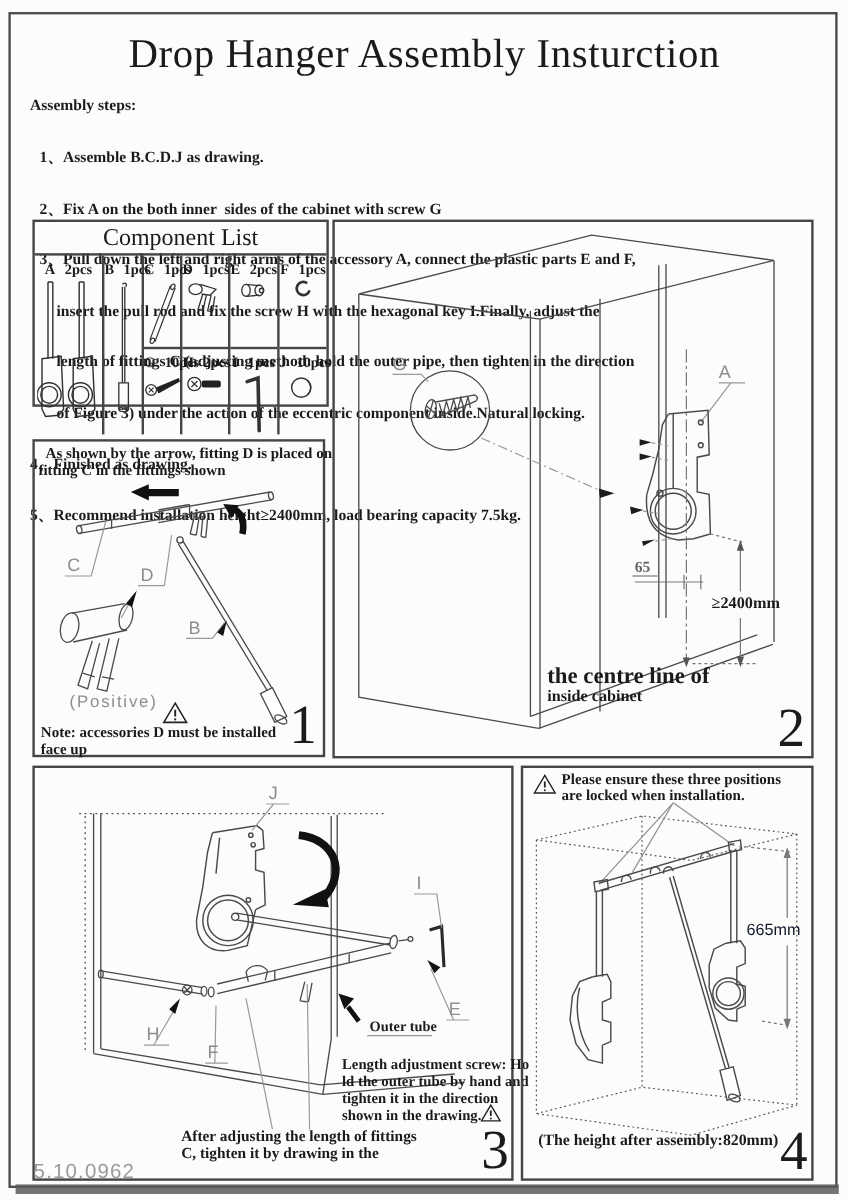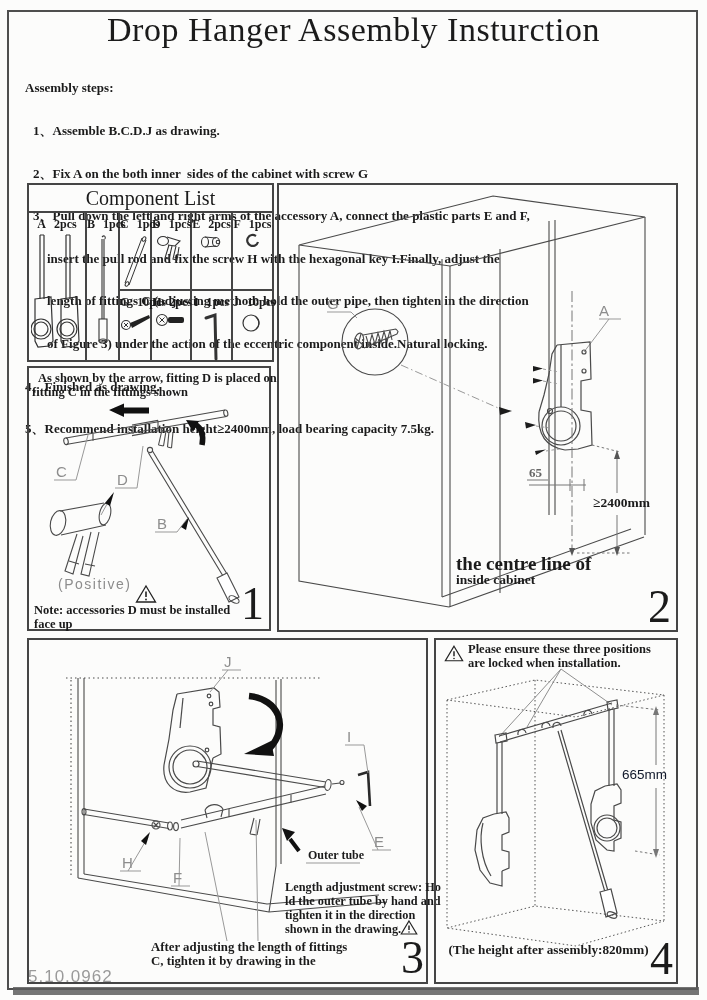--- a/index.html
+++ b/index.html
@@ -1,27 +1,27 @@
 <!DOCTYPE html>
 <html><head>
 <meta charset="utf-8">
 <style>
   html,body{margin:0;padding:0;background:#e8e8e8;}
   .page{position:relative;width:707px;height:1000px;background:#fcfcfb;
         font-family:"Liberation Serif",serif;color:#1b1b1b;overflow:hidden;}
   .page-border{position:absolute;left:7px;top:10px;width:687px;height:976px;
         border:2px solid #4e4e4e;}
-  .title{position:absolute;left:0;right:0;top:11px;margin:0;text-align:center;
+  .title{position:absolute;left:0;right:0;top:11px;margin:16px;text-align:center;
         font-size:34px;font-weight:normal;letter-spacing:.5px;}
   .steps{position:absolute;left:25px;top:53px;font-size:13px;line-height:14.2px;
         font-weight:bold;white-space:pre;}
   .st-i1{padding-left:8px;}
   .st-i2{padding-left:22px;}
   .panel{position:absolute;border:2px solid #454545;box-sizing:border-box;}
-  .p-clist{left:27px;top:183px;width:247px;height:179px;}
+  .p-clist{left:27px;top:183px;width:247px;height:156px;}
   .p-fig1{left:27px;top:366px;width:244px;height:265px;}
   .p-fig2{left:277px;top:183px;width:401px;height:449px;}
   .p-fig3{left:27px;top:638px;width:401px;height:346px;}
   .p-fig4{left:434px;top:638px;width:244px;height:346px;}
   .clist-title{height:26px;line-height:26px;text-align:center;font-size:20px;
         border-bottom:2px solid #454545;}
   .cgrid{display:flex;height:149px;}
   .ccol{box-sizing:border-box;border-left:2px solid #454545;display:flex;flex-direction:column;}
   .ccol:first-child{border-left:none;}
   .ccell{position:relative;text-align:center;}

